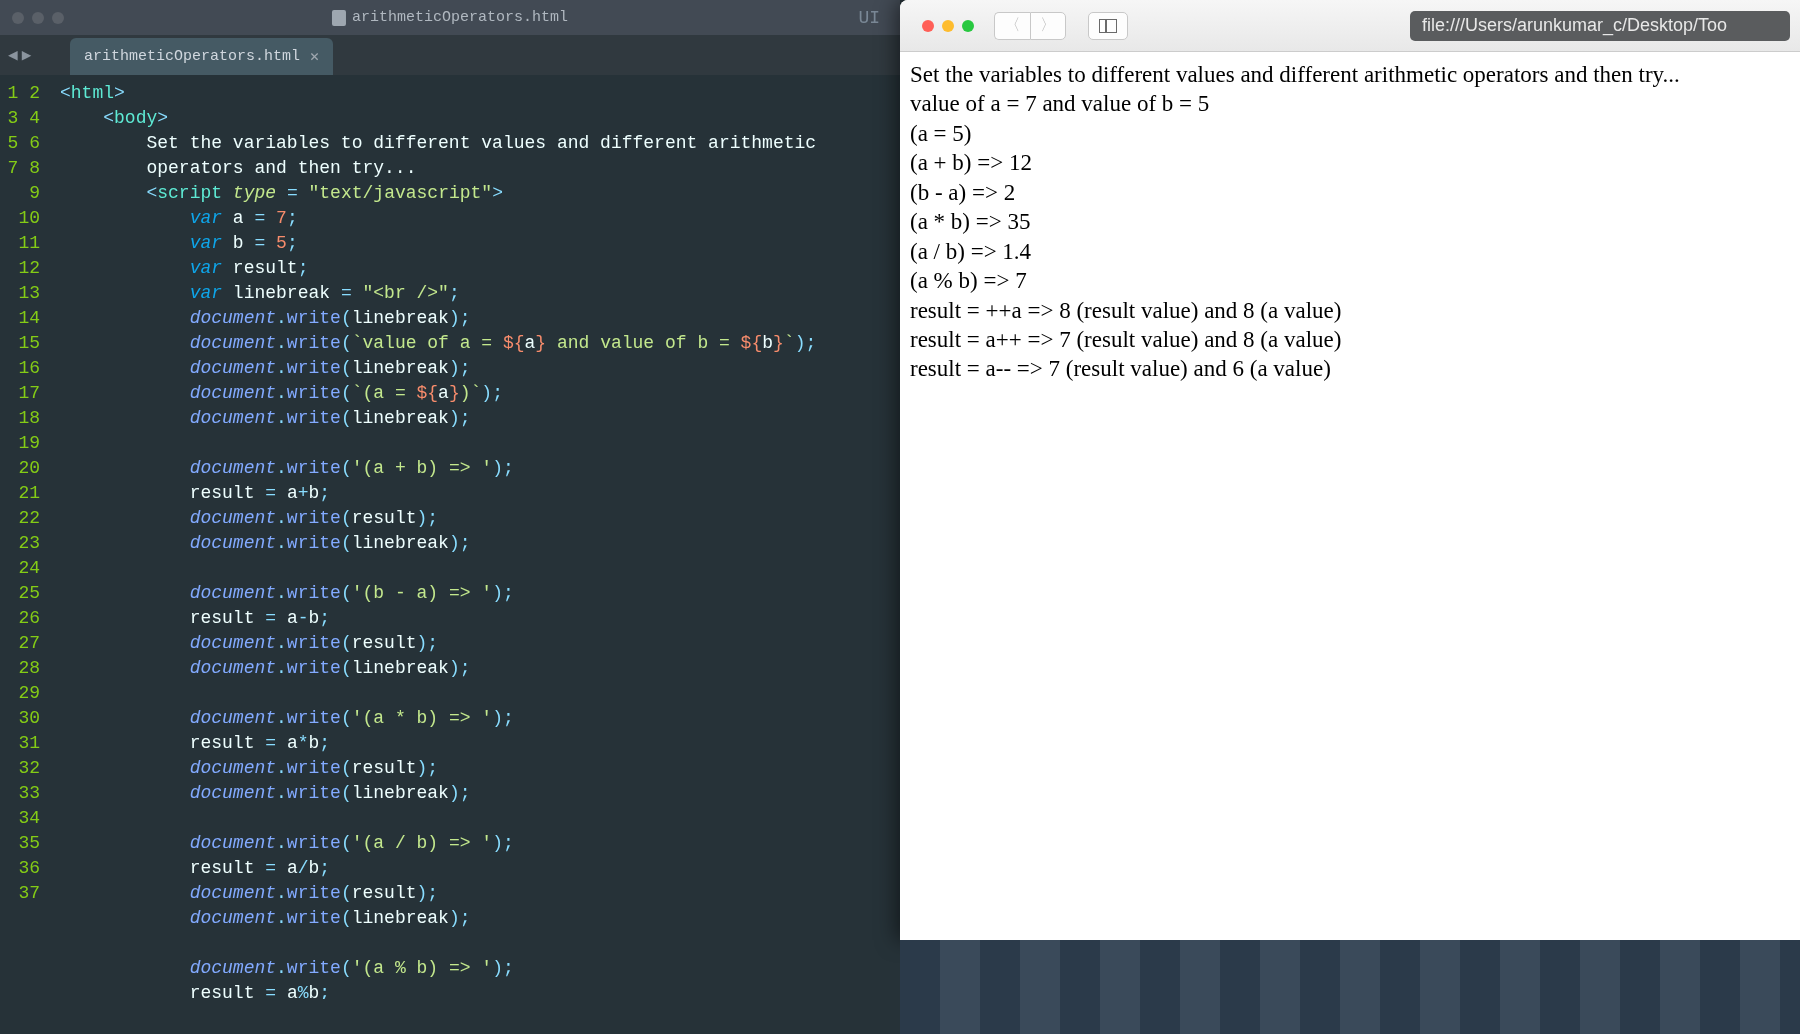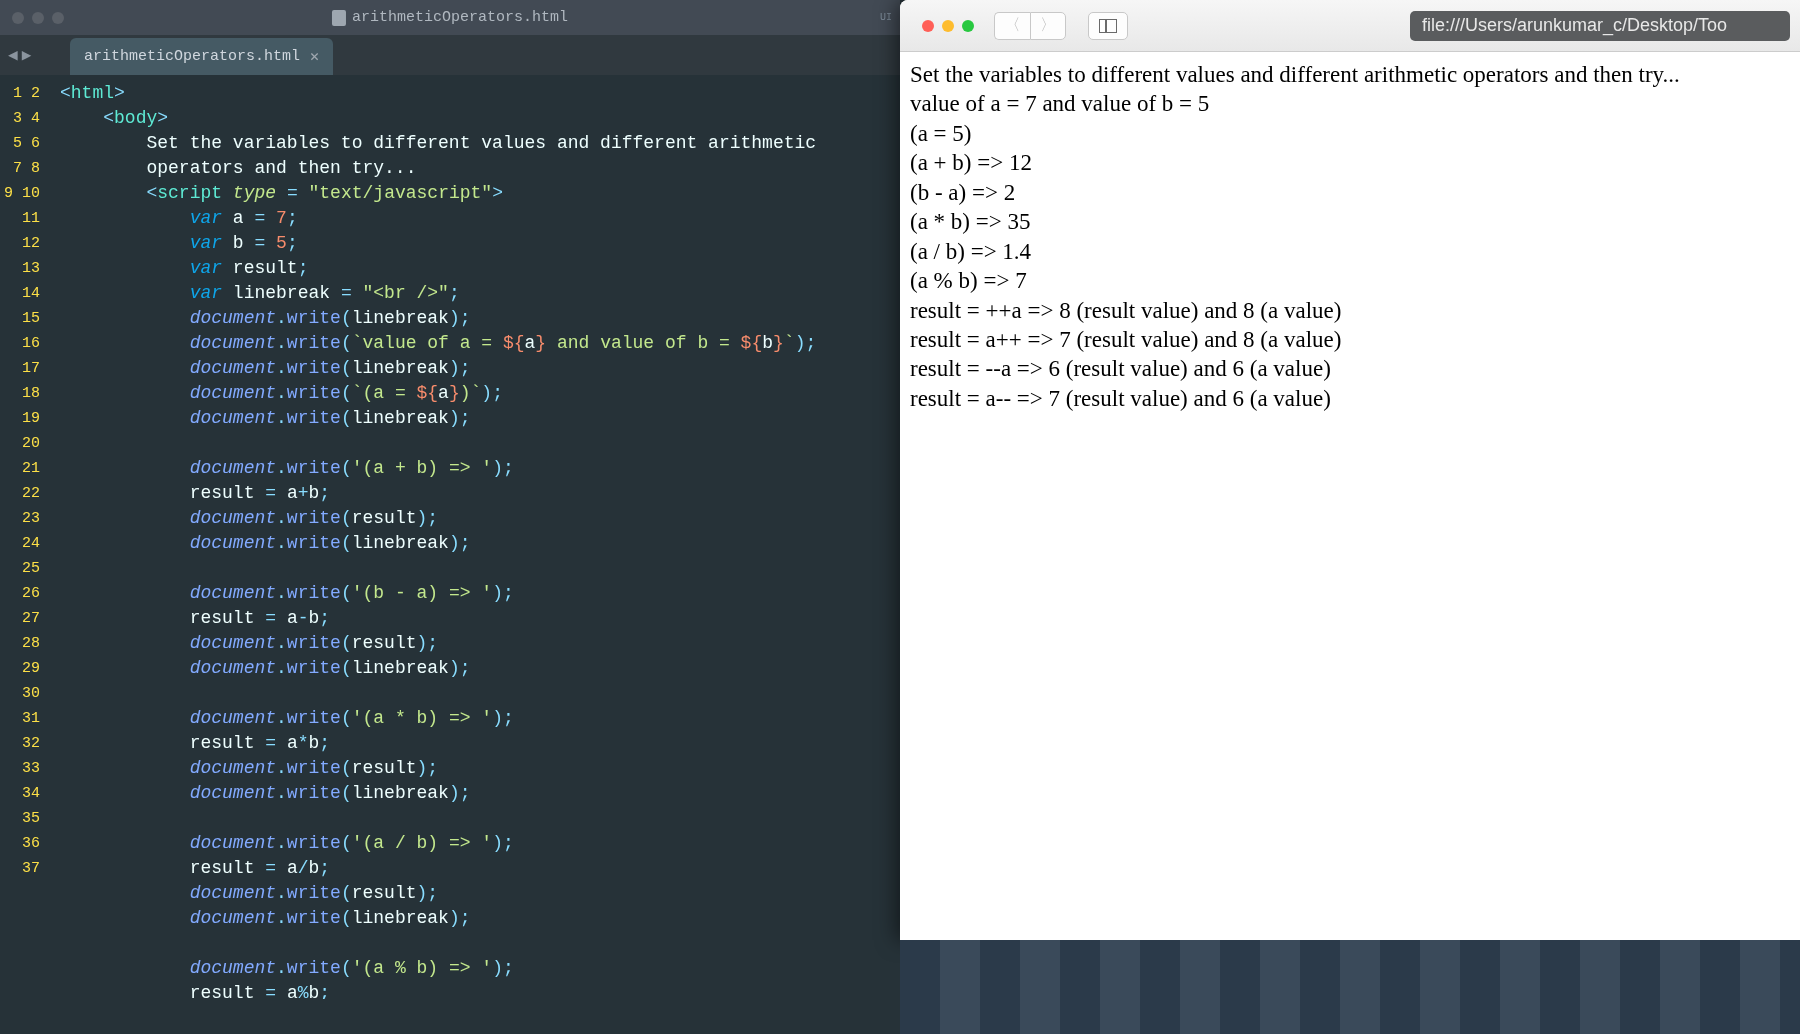--- a/index.html
+++ b/index.html
@@ -78,22 +78,22 @@
   .tab .x { color: #a0a8b0; font-size: 15px; }
 
   .code-area {
     display: flex;
     background: #263238;
     height: calc(1034px - 110px);
     overflow: hidden;
   }
   .gutter {
     background: #263238;
-    color: #fde047;
-    font-size: 15px;
+    color: #84cc16;
+    font-size: 18px;
     text-align: right;
     padding: 6px 10px 0 0;
     width: 50px;
     line-height: 25px;
     user-select: none;
   }
   .code {
     font-size: 18px;
     line-height: 25px;
     padding: 6px 0 0 10px;
@@ -205,21 +205,21 @@
   <div class="editor-titlebar">
     <div class="traffic-lights">
       <span class="tl dim"></span>
       <span class="tl dim"></span>
       <span class="tl dim"></span>
     </div>
     <div class="title">
       <span class="file-icon"></span>
       <span>arithmeticOperators.html</span>
     </div>
-    <span style="margin-left:auto;margin-right:8px;color:#7a8896;font-size:10px;">UI</span>
+    <span style="margin-left:auto;margin-right:20px;color:#7a8896;font-size:18px;">UI</span>
   </div>
 
   <div class="tab-bar">
     <div class="nav-arrows" style="position:absolute;left:0;top:35px;height:40px;background:transparent;">
       <span>◀</span>
       <span>▶</span>
     </div>
     <div class="tab">
       <span>arithmeticOperators.html</span>
       <span class="x">✕</span>
@@ -295,18 +295,17 @@
       <div>Set the variables to different values and different arithmetic operators and then try...</div>
       <div>value of a = 7 and value of b = 5</div>
       <div>(a = 5)</div>
       <div>(a + b) =&gt; 12</div>
       <div>(b - a) =&gt; 2</div>
       <div>(a * b) =&gt; 35</div>
       <div>(a / b) =&gt; 1.4</div>
       <div>(a % b) =&gt; 7</div>
       <div>result = ++a =&gt; 8 (result value) and 8 (a value)</div>
       <div>result = a++ =&gt; 7 (result value) and 8 (a value)</div>
-      <div>result = --a =&gt; 6 (result value) and 6 (a value)</div>
       <div>result = a-- =&gt; 7 (result value) and 6 (a value)</div>
     </div>
 </div>
 
 <div class="desktop-strip"></div>
 
 </body></html>

